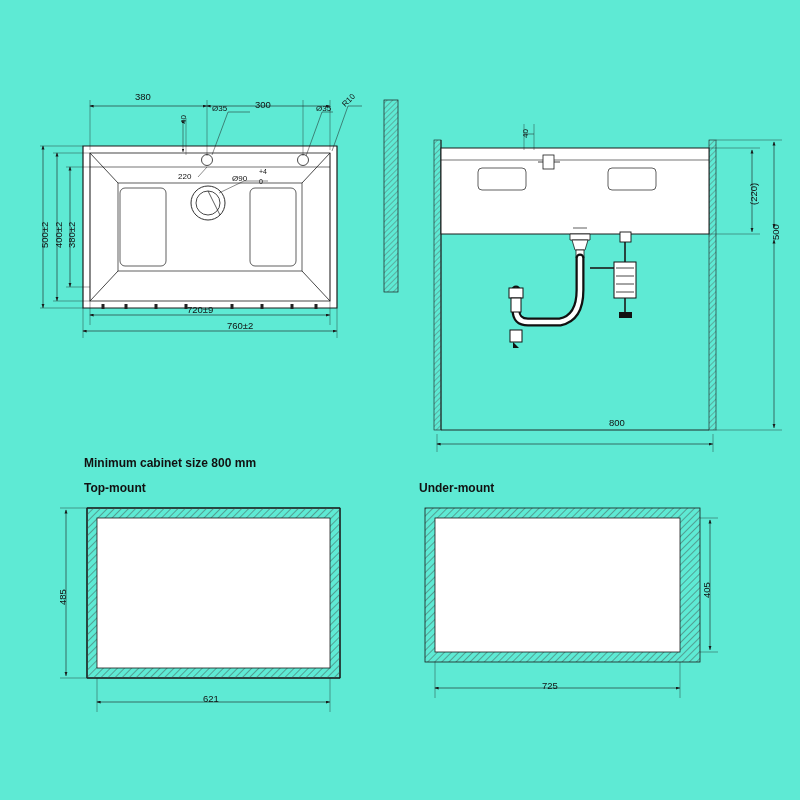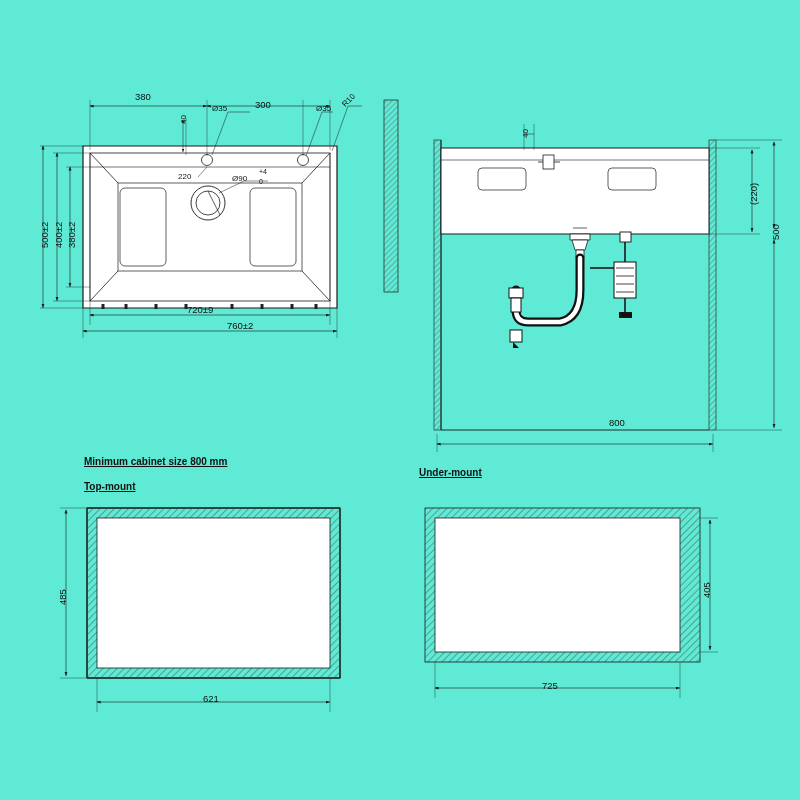--- a/index.html
+++ b/index.html
@@ -28,22 +28,21 @@
     font-family: "Liberation Sans", sans-serif;
     font-size: 9.5px;
     color: #111111;
     white-space: nowrap;
     line-height: 1;
   }
   .lbl.small { font-size: 8px; }
   .lbl.tiny { font-size: 7px; }
   .lbl.bold {
     font-weight: bold;
-    font-size: 10px;
-    text-decoration: underline;
+    font-size: 12px;
   }
   .vert {
     transform-origin: 0 0;
     transform: rotate(-90deg);
   }
 </style>
 </head>
 <body>
 
 <div id="page">
@@ -207,20 +206,20 @@
   <div class="lbl" style="left:187px; top:305px;">720±9</div>
   <div class="lbl" style="left:187px; top:321px;margin-left:40px;">760±2</div>
 
   <div class="lbl small vert" style="left:522px; top:138px;">40</div>
   <div class="lbl vert" style="left:749px; top:205px;">(220)</div>
   <div class="lbl vert" style="left:771px; top:240px;">500</div>
   <div class="lbl" style="left:565px; top:418px;padding-left:44px;">800</div>
 
   <div class="lbl bold" style="left:84px; top:457px;">Minimum cabinet size 800 mm</div>
   <div class="lbl bold" style="left:84px; top:482px;">Top-mount</div>
-  <div class="lbl bold" style="left:419px; top:468px;">Under-mount</div>
+  <div class="lbl bold" style="left:419px; top:482px;">Under-mount</div>
 
   <div class="lbl vert" style="left:58px; top:605px;">485</div>
   <div class="lbl" style="left:203px; top:694px;">621</div>
   <div class="lbl vert" style="left:702px; top:598px;">405</div>
   <div class="lbl" style="left:542px; top:681px;">725</div>
 
 </div>
 
 </body></html>

